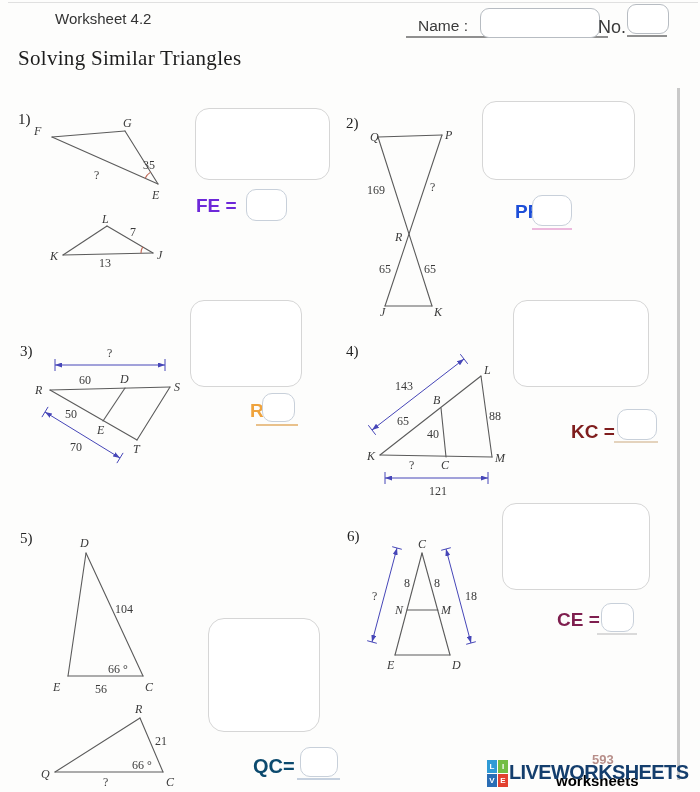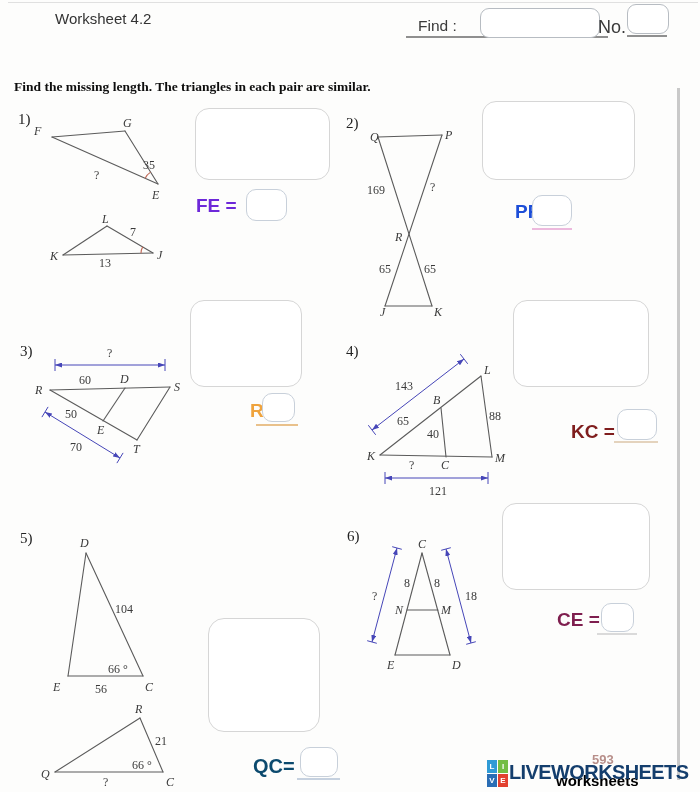--- a/index.html
+++ b/index.html
@@ -66,28 +66,28 @@
       <marker id="ah" markerWidth="7" markerHeight="5" refX="7" refY="2.5" orient="auto-start-reverse">
         <path d="M0,0 L7,2.5 L0,5 z" fill="#4646b8"></path>
       </marker>
     </defs>
   </svg>
 
   <div class="abs top-border"></div>
   <div class="abs edge-line"></div>
 
   <div class="abs ws-num">Worksheet 4.2</div>
-  <div class="abs name-label">Find :</div>
+  <div class="abs name-label">Name :</div>
   <div class="abs name-underline"></div>
   <input class="abs name-input" value="" style="">
   <div class="abs no-label">No.</div>
   <input class="abs no-input" value="" style="">
   <div class="abs no-underline"></div>
 
-  <div class="abs serif instruction">Find the missing length.  The triangles in each pair are similar.</div>
+  <div class="abs serif page-title">Solving Similar Triangles</div>
 
   <div class="pnum" style="left:18px;top:111px">1)</div>
   <svg class="fig" style="left:10px;top:105px" width="180" height="170">
     <g class="tri">
       <line x1="42" y1="32" x2="115" y2="26"></line>
       <line x1="115" y1="26" x2="148" y2="79"></line>
       <line x1="42" y1="32" x2="148" y2="79"></line>
     </g>
     <path class="arc" d="M140.6,67.1 A14,14 0 0 0 135.2,73.3"></path>
     <g class="tri">

